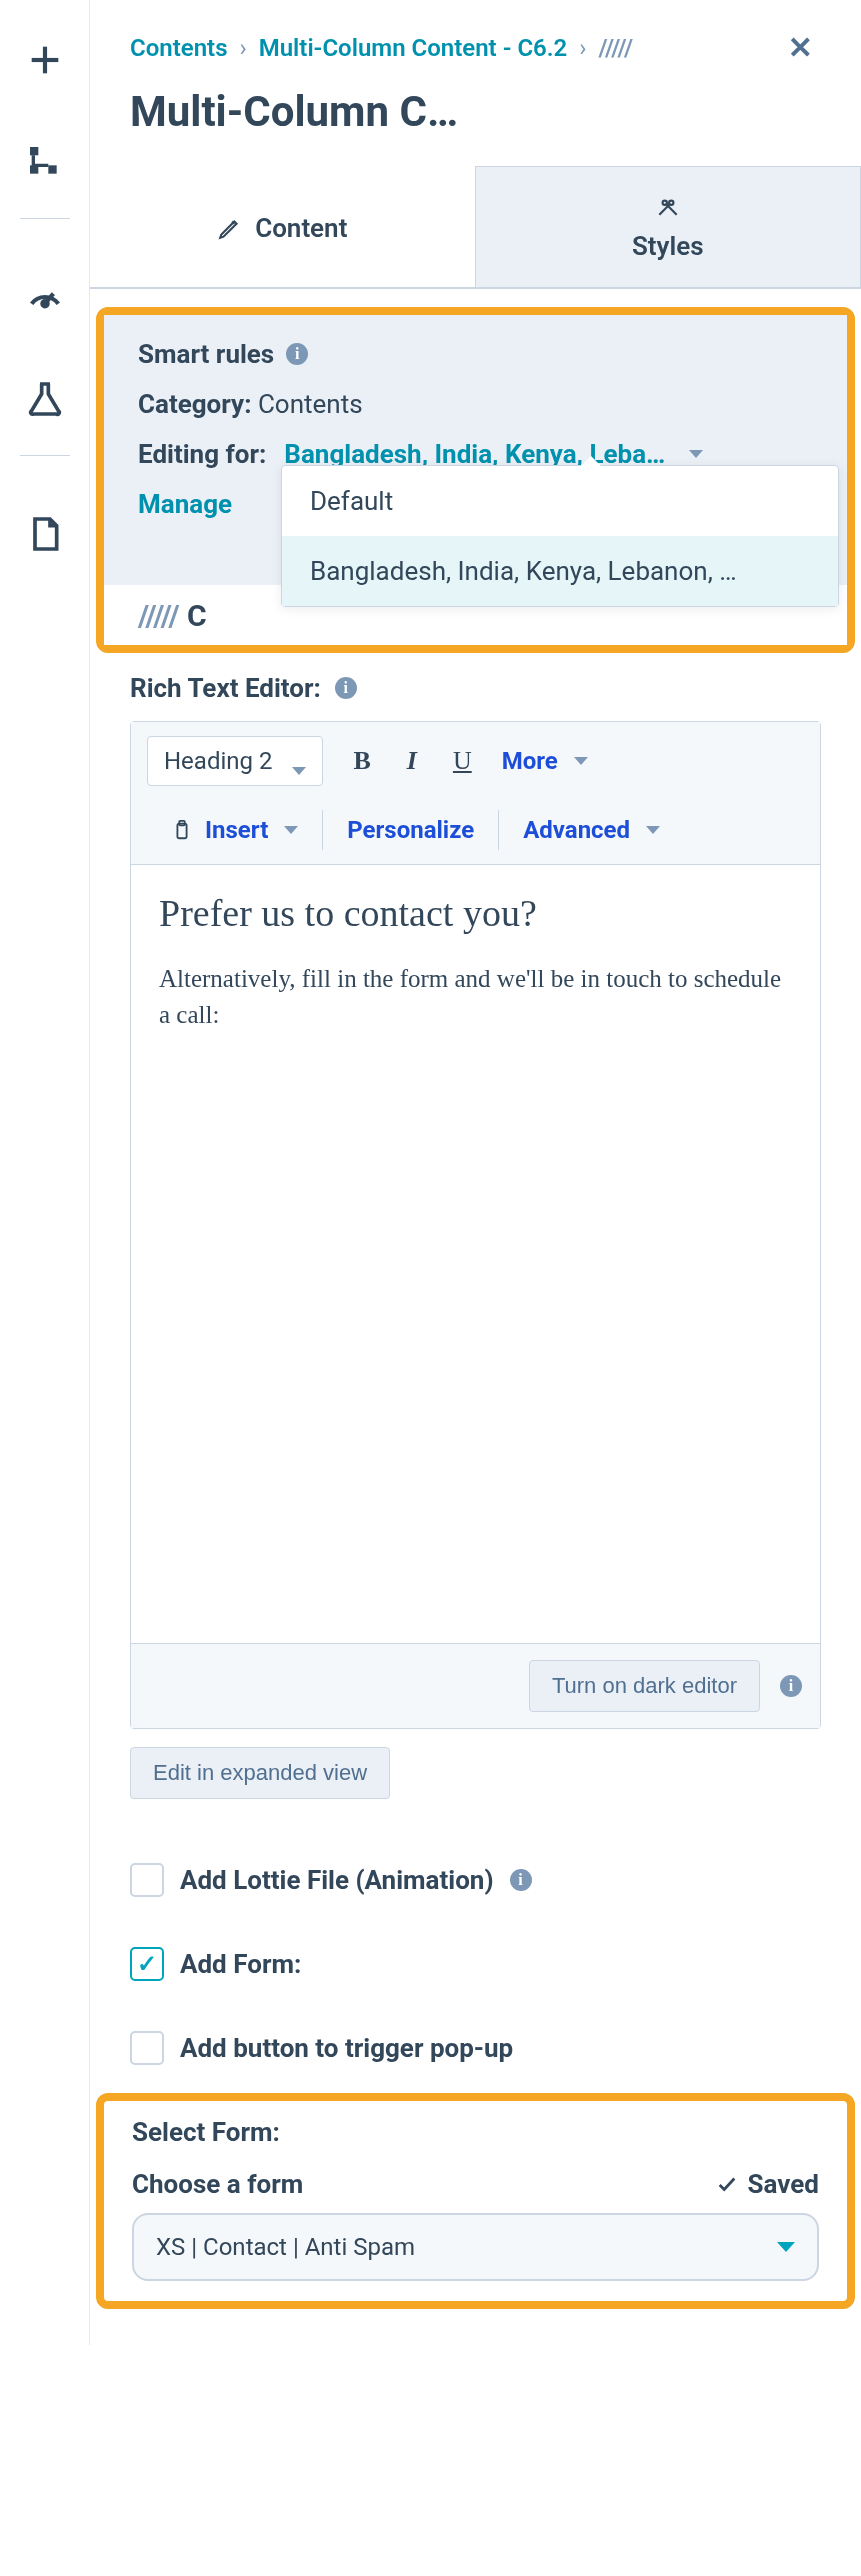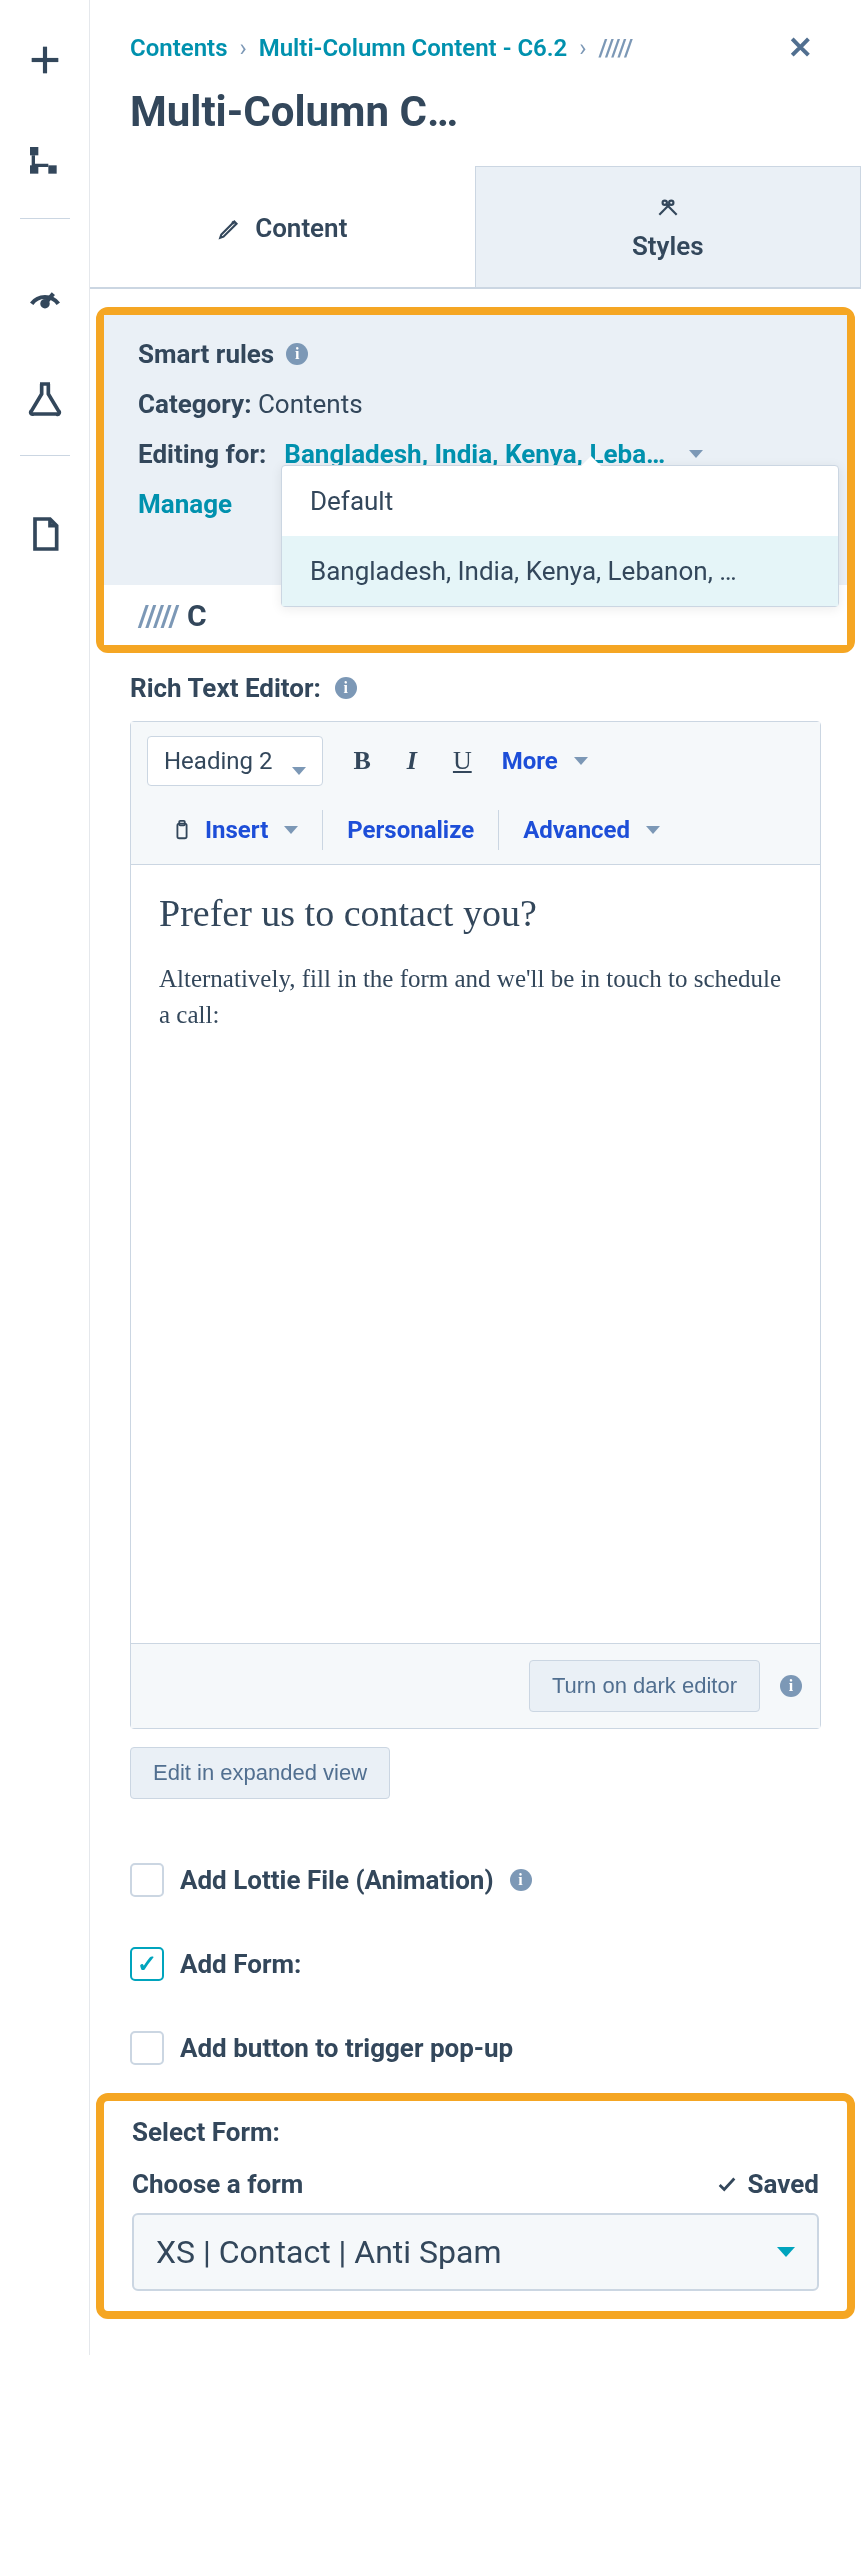--- a/index.html
+++ b/index.html
@@ -333,23 +333,23 @@
     align-items: center;
     margin-top: 22px;
     font-size: 26px;
     font-weight: 700;
     color: #33475b;
   }
   .saved { display: flex; align-items: center; gap: 10px; }
   .sf-select {
     margin-top: 14px;
     border: 2px solid #cbd6e2;
-    border-radius: 6px;
+    border-radius: 16px;
     padding: 18px 22px;
-    font-size: 32px;
+    font-size: 24px;
     color: #33475b;
     display: flex;
     justify-content: space-between;
     align-items: center;
     cursor: pointer;
     background: #f5f8fa;
   }
   .sf-caret {
     width: 0; height: 0;
     border-left: 9px solid transparent;

